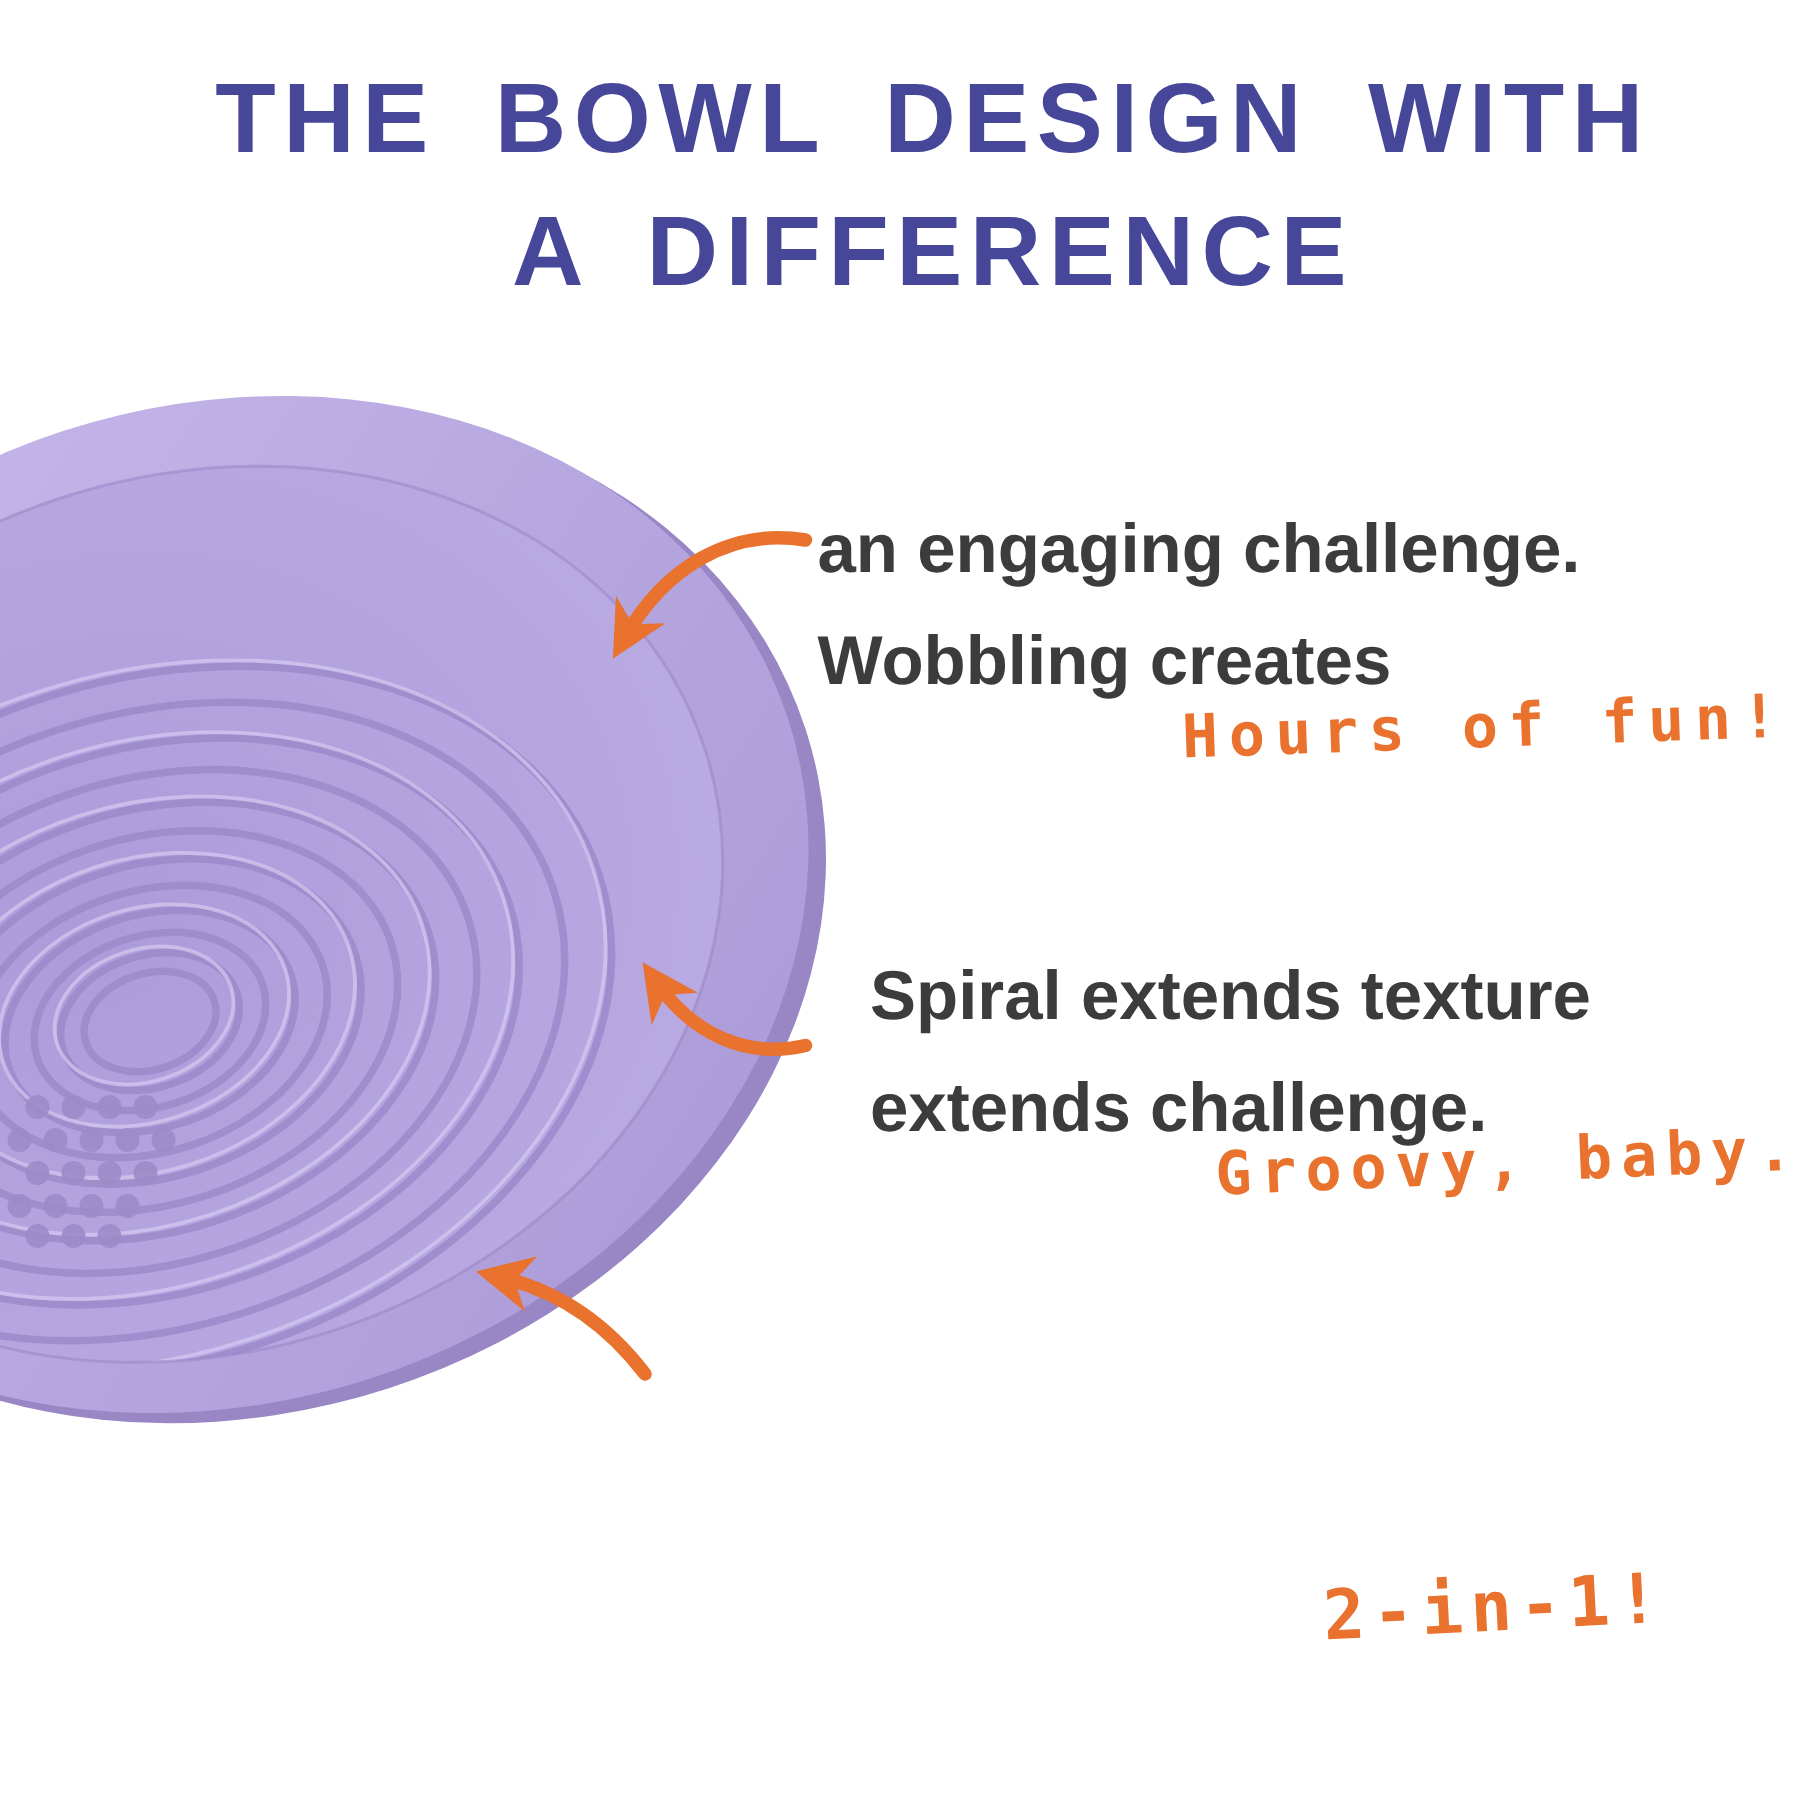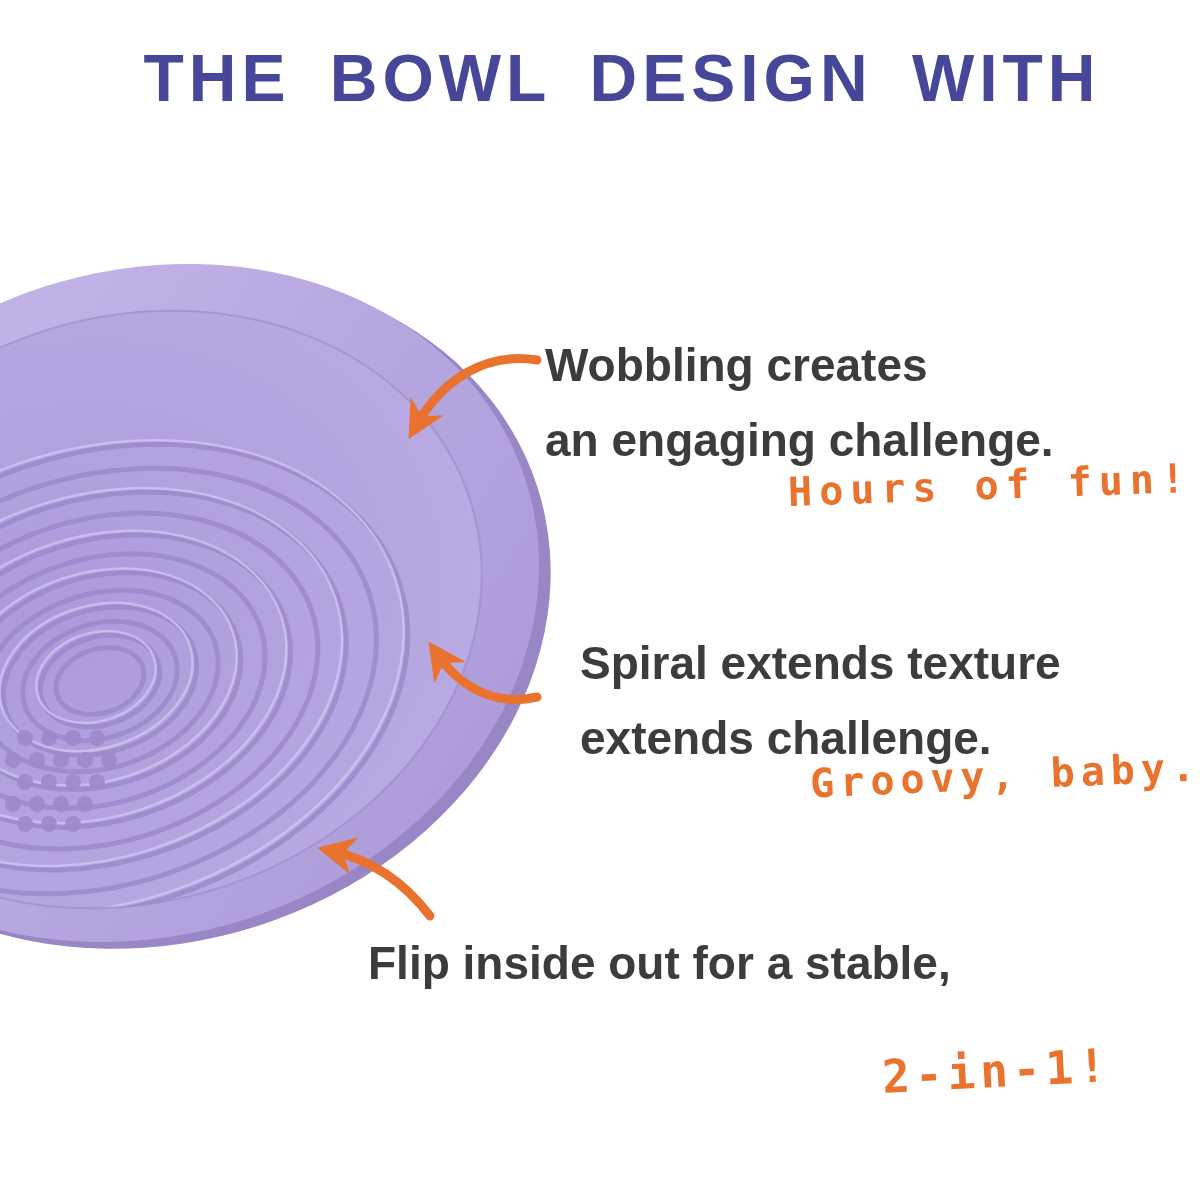--- a/index.html
+++ b/index.html
@@ -68,20 +68,21 @@
     .note-2 { left: 810px; top: 752px; font-size: 40px; letter-spacing: 6px; transform: rotate(-2.5deg); }
     .note-3 { left: 882px; top: 1044px; font-size: 46px; letter-spacing: 5px; transform: rotate(-3deg); }
   </style>
 </head>
 <body>
 
 <div class="canvas">
 
   <h1 class="title">
     <span>THE BOWL DESIGN WITH</span><br>
+    <span>A DIFFERENCE</span>
   </h1>
 
   <svg class="bowl-svg" width="650" height="700" viewBox="0 0 650 700" aria-hidden="true">
     <defs>
       <linearGradient id="bowlBody" x1="0" y1="0" x2="1" y2="1">
         <stop offset="0" stop-color="#c9bbec"></stop>
         <stop offset="1" stop-color="#a897d6"></stop>
       </linearGradient>
       <radialGradient id="bowlCavity" cx="0.40" cy="0.48" r="0.75">
         <stop offset="0" stop-color="#ac9bd9"></stop>
@@ -155,29 +156,28 @@
       <marker id="ah" viewBox="0 0 10 10" refX="6" refY="5" markerWidth="4.2" markerHeight="4.2" orient="auto">
         <path d="M0,0 L10,5 L0,10 L3,5 Z" fill="#e8722e"></path>
       </marker>
     </defs>
     <path d="M 537 360 C 487 352, 443 378, 416 426" fill="none" stroke="#e8722e" stroke-width="9" stroke-linecap="round" marker-end="url(#ah)"></path>
     <path d="M 537 697 C 498 706, 462 690, 437 654" fill="none" stroke="#e8722e" stroke-width="9" stroke-linecap="round" marker-end="url(#ah)"></path>
     <path d="M 430 916 C 404 882, 372 860, 332 851" fill="none" stroke="#e8722e" stroke-width="9" stroke-linecap="round" marker-end="url(#ah)"></path>
   </svg>
 
   <div class="feature feature-1">
+    <div>an engaging challenge.</div>
     <div>Wobbling creates</div>
-    <div>an engaging challenge.</div>
   </div>
   <div class="note note-1">Hours of fun!</div>
 
   <div class="feature feature-2">
     <div>Spiral extends texture</div>
     <div>extends challenge.</div>
   </div>
   <div class="note note-2">Groovy, baby.</div>
 
   <div class="feature feature-3">
-    <div>Flip inside out for a stable,</div>
   </div>
   <div class="note note-3">2-in-1!</div>
 
 </div>
 
 </body></html>

